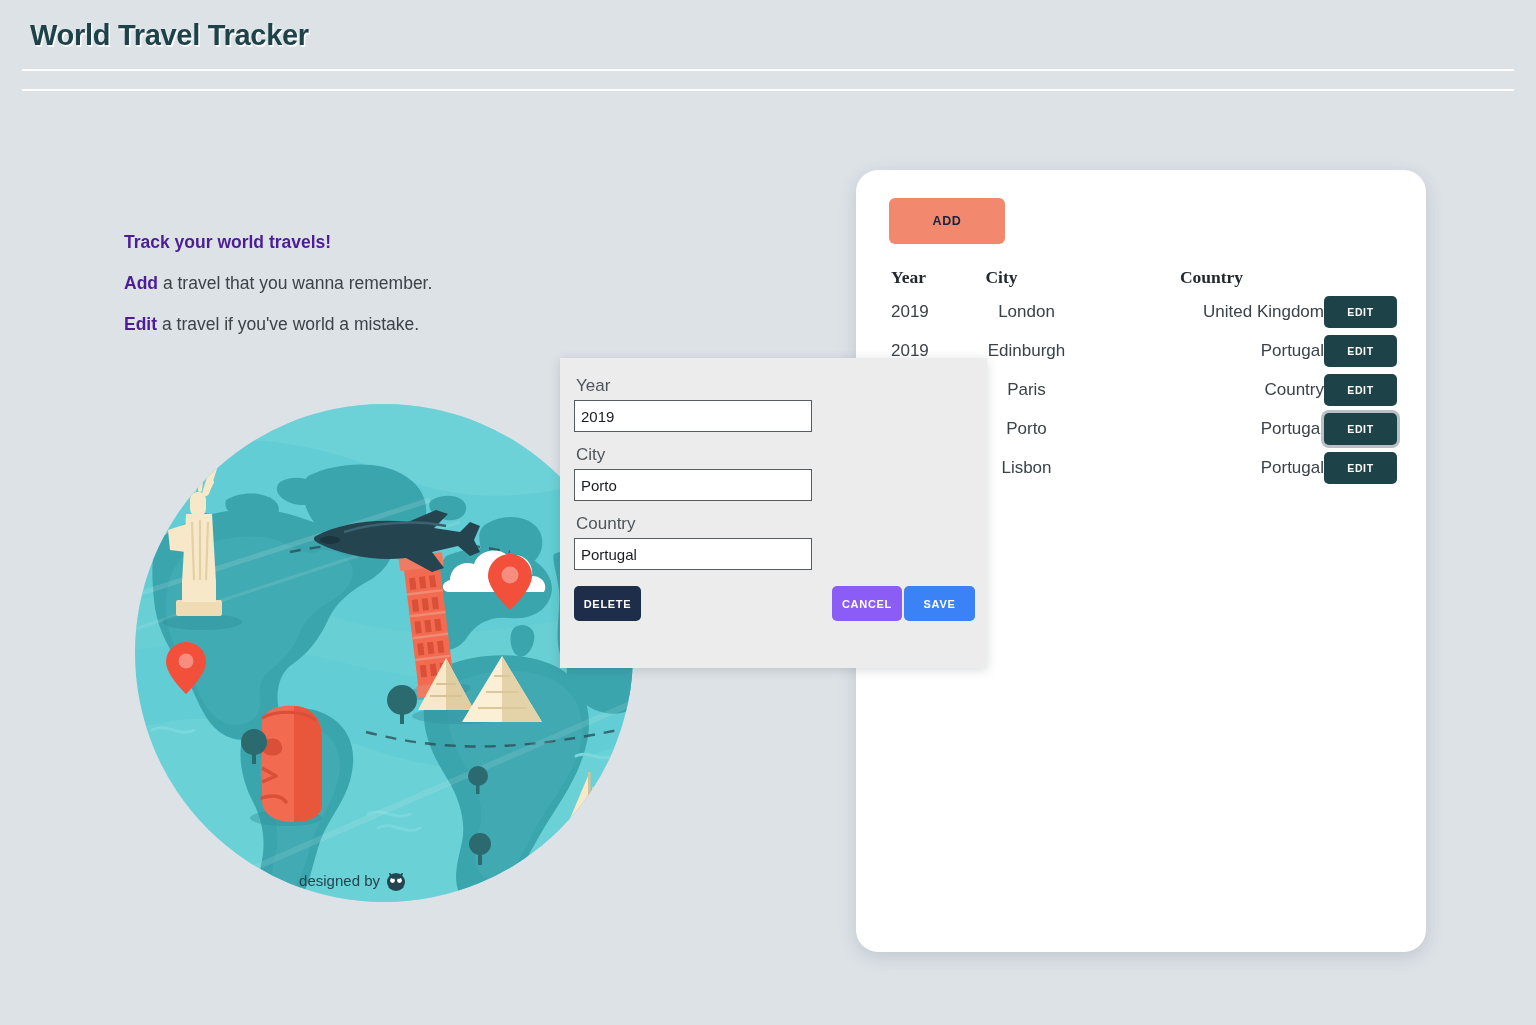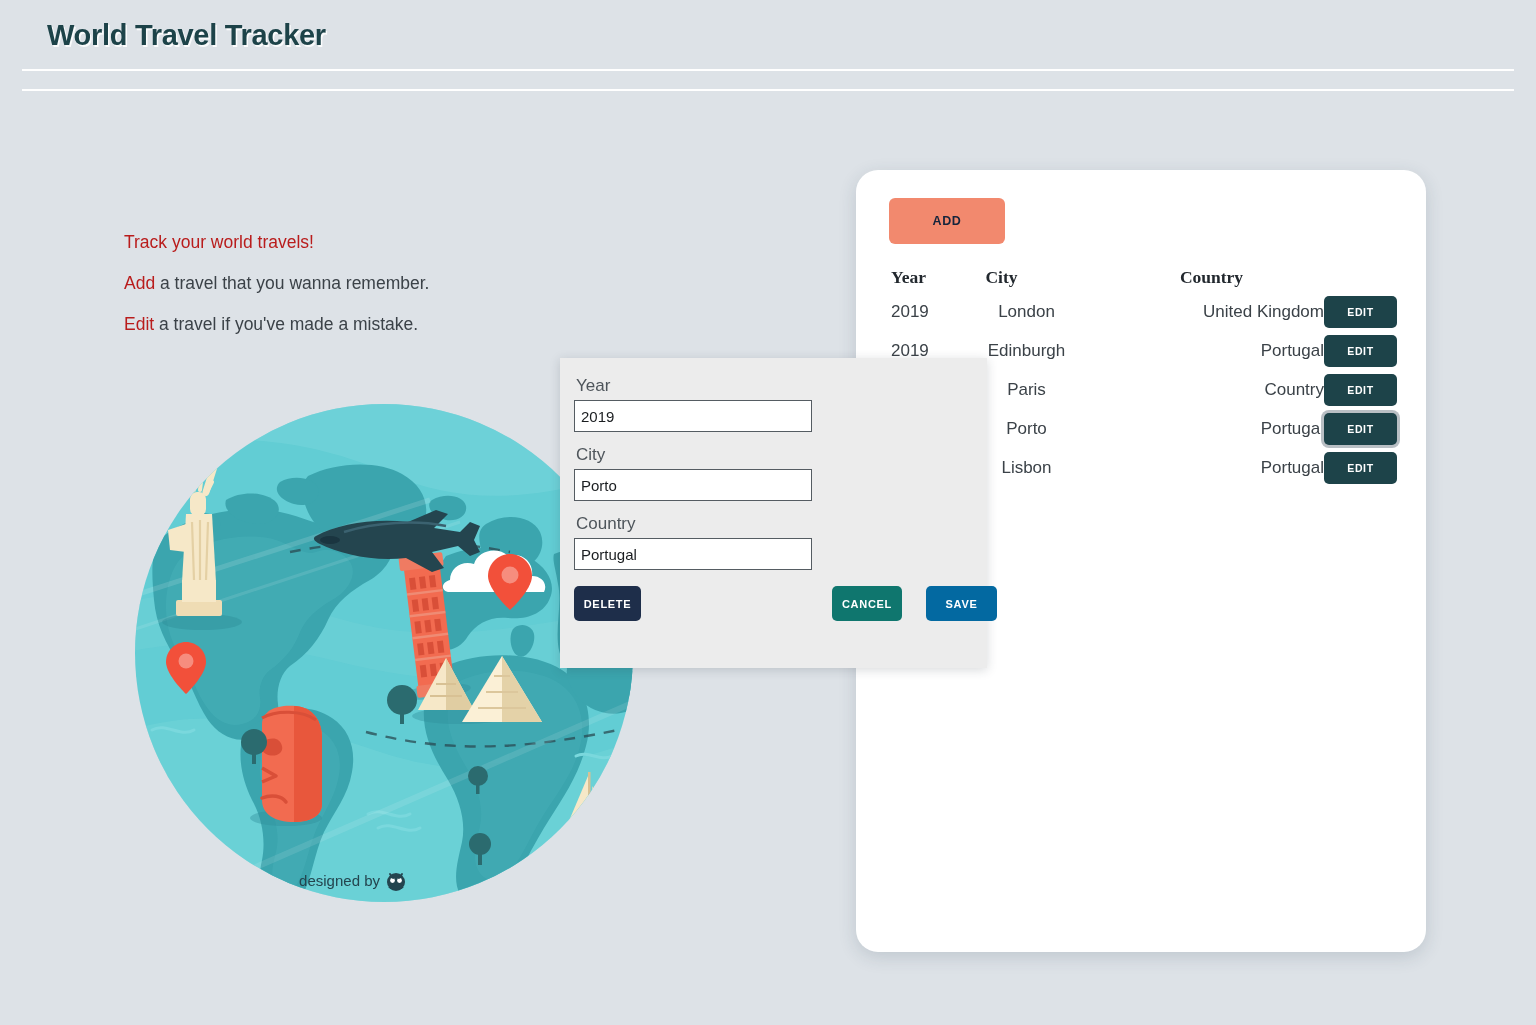--- a/index.html
+++ b/index.html
@@ -15,21 +15,21 @@
     font-family: "Liberation Sans", sans-serif;
     position: relative;
   }
 
   
   #app-header {
     position: absolute;
     left: 0; top: 0;
     width: 1536px;
     height: 70px;
-    padding-left: 47px;
+    padding-left: 30px;
     display: flex;
     align-items: center;
   }
 
   #page-title {
     font-size: 29px;
     font-weight: bold;
     color: #1d4349;
     letter-spacing: -0.3px;
     text-shadow: 1.5px 1.5px 0 rgba(255,255,255,0.85);
@@ -53,21 +53,21 @@
     width: 470px;
   }
 
   .intro-line {
     font-size: 17.5px;
     color: #3b4248;
     line-height: 41px;
     white-space: nowrap;
   }
   .intro-line.heading { font-weight: bold; color: #2c3338; }
-  .intro-line b { font-weight: normal; color: #b91c1c; }
+  .intro-line b { font-weight: bold; color: #4c1d95; }
 
   
   #globe-illustration {
     position: absolute;
     left: 130px;
     top: 404px;
     width: 508px;
     height: 498px;
   }
   #globe-illustration svg { display: block; width: 100%; height: 100%; }
@@ -199,36 +199,36 @@
     border: none;
     border-radius: 5px;
     color: #ffffff;
     font-family: "Liberation Sans", sans-serif;
     font-size: 11px;
     font-weight: bold;
     letter-spacing: 0.7px;
     cursor: pointer;
   }
   #delete-button { left: 0;   width: 67px;  background: #1e2e4a; }
-  #cancel-button { left: 258px; width: 70px; background: #0f766e; }
-  #save-button   { left: 352px; width: 71px; background: #0369a1; }
+  #cancel-button { left: 258px; width: 70px; background: #8b5cf6; }
+  #save-button   { left: 330px; width: 71px; background: #3b82f6; }
 </style>
 </head>
 <body>
 
 <div id="app-header">
   <h1 id="page-title">World Travel Tracker</h1>
 </div>
 <div class="header-rule" id="header-rule-1"></div>
 <div class="header-rule" id="header-rule-2"></div>
 
 <div id="intro-block">
     <div class="intro-line heading"><b>Track your world travels!</b></div>
     <div class="intro-line"><b>Add</b><span> a travel that you wanna remember.</span></div>
-    <div class="intro-line"><b>Edit</b><span> a travel if you've made a mistake.</span></div>
+    <div class="intro-line"><b>Edit</b><span> a travel if you've world a mistake.</span></div>
   </div>
 
 <div id="globe-illustration">
   <svg viewBox="0 0 508 498" xmlns="http://www.w3.org/2000/svg">
     <defs>
       <clipPath id="globeClip">
           <circle cx="254" cy="249" r="249"></circle>
         </clipPath>
     </defs>
 

